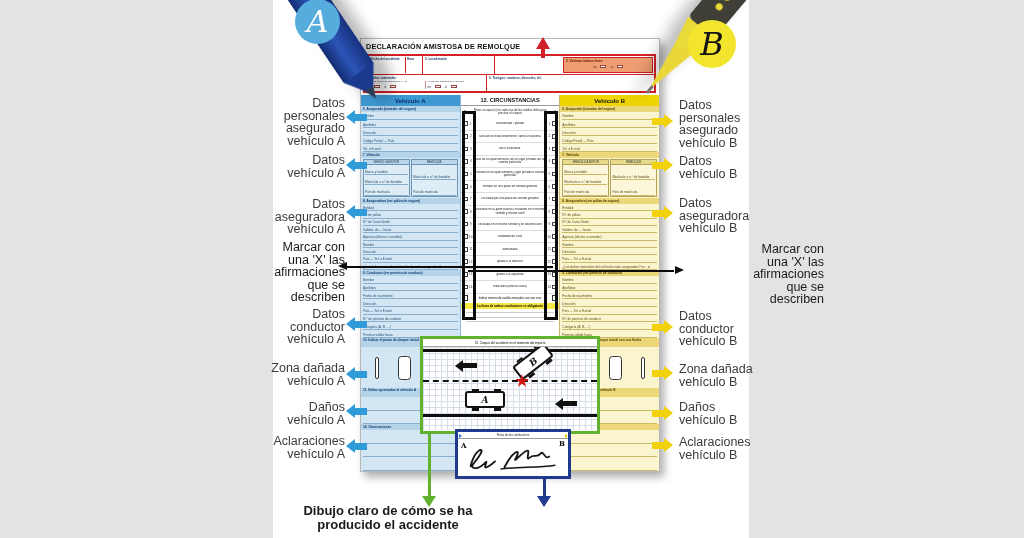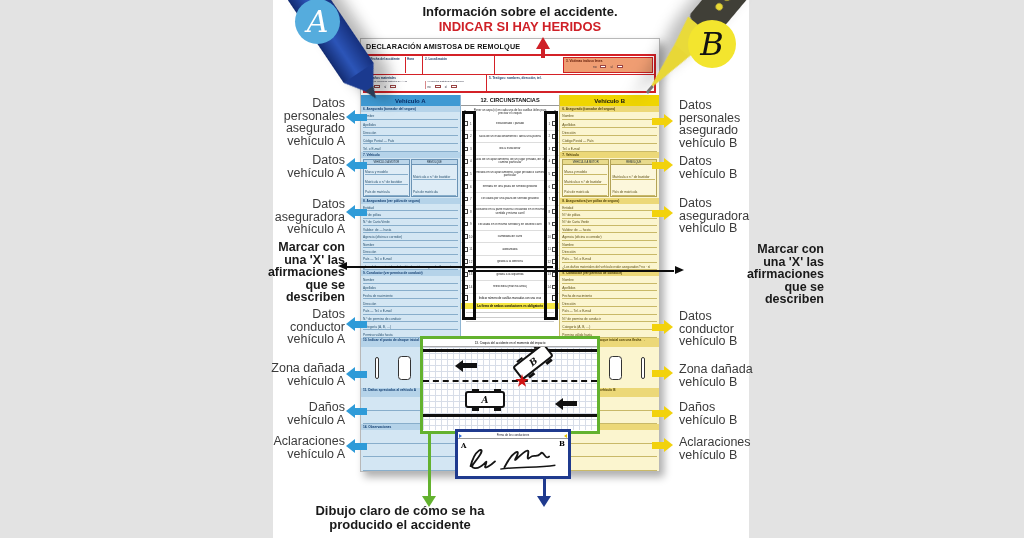--- a/index.html
+++ b/index.html
@@ -12,21 +12,21 @@
   .top-note .l1{font-weight:bold;font-size:13px;color:#1a1a1a;}
   .top-note .l2{font-weight:bold;font-size:13px;color:#cf2027;}
   .red-arrow{position:absolute;left:536px;top:37px;z-index:30;}
   .red-arrow .tri{width:0;height:0;border-left:7px solid transparent;border-right:7px solid transparent;border-bottom:12px solid #cf2027;}
   .red-arrow .stem{width:3.5px;height:9px;background:#cf2027;margin:0 auto;}
 
   
   .lbl{position:absolute;font-size:12.5px;line-height:12.5px;color:#3b3b3b;white-space:pre-line;z-index:25;}
   .lbl-l{left:200px;width:145px;text-align:right;}
   .lbl-r{left:679px;width:145px;text-align:left;}
-  .lbl.bold{font-weight:bold;color:#1a1a1a;text-align:right;}
+  .lbl.bold{font-weight:normal;color:#1a1a1a;text-align:right;}
   .fa-l{position:absolute;left:355px;width:12px;height:7px;background:#2f9bd8;z-index:15;}
   .fa-l::before{content:"";position:absolute;left:-9px;top:-4px;width:0;height:0;border-top:7.5px solid transparent;border-bottom:7.5px solid transparent;border-right:9px solid #2f9bd8;}
   .fa-r{position:absolute;left:652px;width:12px;height:7px;background:#f2d20c;z-index:15;}
   .fa-r::after{content:"";position:absolute;right:-9px;top:-4px;width:0;height:0;border-top:7.5px solid transparent;border-bottom:7.5px solid transparent;border-left:9px solid #f2d20c;}
   .ba-l{position:absolute;left:347px;top:265.5px;width:206px;height:2.6px;background:#0c0c0c;z-index:20;}
   .ba-l::before{content:"";position:absolute;left:-9.5px;top:-3.6px;border-top:4.9px solid transparent;border-bottom:4.9px solid transparent;border-right:9.5px solid #0c0c0c;width:0;height:0;}
   .ba-r{position:absolute;left:468px;top:269.5px;width:206px;height:2.6px;background:#0c0c0c;z-index:20;}
   .ba-r::after{content:"";position:absolute;right:-9.5px;top:-3.6px;border-top:4.9px solid transparent;border-bottom:4.9px solid transparent;border-left:9.5px solid #0c0c0c;width:0;height:0;}
 
   
@@ -113,21 +113,21 @@
   .sigA{position:absolute;left:3px;top:2px;font-weight:bold;font-size:7px;font-family:"DejaVu Serif",serif;}
   .sigB{position:absolute;right:3px;top:0;font-weight:bold;font-size:7px;font-family:"DejaVu Serif",serif;}
   .sigsvg{position:absolute;left:2px;top:2px;width:106px;height:33px;}
 
   
   .conn-g{position:absolute;left:428px;top:434px;width:3.2px;height:62px;background:#63b22f;z-index:12;}
   .conn-g::after{content:"";position:absolute;left:-5.6px;top:62px;width:0;height:0;border-left:7px solid transparent;border-right:7px solid transparent;border-top:11px solid #63b22f;}
   .conn-b{position:absolute;left:543px;top:479px;width:3.2px;height:17px;background:#1f3a8e;z-index:12;}
   .conn-b::after{content:"";position:absolute;left:-5.6px;top:17px;width:0;height:0;border-left:7px solid transparent;border-right:7px solid transparent;border-top:11px solid #1f3a8e;}
   .bn{position:absolute;font-weight:bold;font-size:13px;line-height:14px;color:#1a1a1a;white-space:pre-line;z-index:25;}
-  .bn-draw{left:300px;top:504px;width:200px;text-align:center;}
+  .bn-draw{left:288px;top:504px;width:200px;text-align:center;}
   .bn-sign{left:530px;top:504px;width:120px;text-align:left;}
 
   
   .pen-a{position:absolute;left:278px;top:-20px;width:36px;height:160px;transform:rotate(-34deg);transform-origin:50% 0;z-index:40;filter:drop-shadow(10px 14px 7px rgba(0,0,0,.28));}
   .pa-body{height:112px;width:36px;background:linear-gradient(90deg,#132c72 0%,#2c55b8 45%,#16307d 100%);border-radius:4px 4px 0 0;}
   .pa-cone{width:0;height:0;border-left:18px solid transparent;border-right:18px solid transparent;border-top:26px solid #1b3a8f;}
   .pa-nib{width:0;height:0;border-left:5px solid transparent;border-right:5px solid transparent;border-top:12px solid #2a3b55;margin:-7px auto 0;}
   .pen-b{position:absolute;left:724px;top:-20px;width:34px;height:150px;transform:rotate(40deg);transform-origin:50% 0;z-index:40;filter:drop-shadow(-8px 12px 7px rgba(0,0,0,.25));}
   .pb-top{height:62px;width:34px;background:#403f37;border-radius:5px;display:flex;flex-direction:column;align-items:center;padding-top:9px;gap:5px;}
   .pb-oval{width:9px;height:17px;background:#e9d935;border-radius:50%;}
@@ -138,24 +138,20 @@
   .badge{position:absolute;border-radius:50%;display:flex;align-items:center;justify-content:center;font-family:"DejaVu Serif",serif;font-style:italic;z-index:41;}
   .badge-a{left:295px;top:-1px;width:45px;height:45px;background:#55acdd;color:#fff;font-size:30px;}
   .badge-b{left:688px;top:20px;width:48px;height:48px;background:#f3e52e;color:#111;font-size:32px;}
 </style>
 </head>
 <body>
 
 <div class="canvas">
   <div class="panel"></div>
 
-  <div class="top-note">
-    <div class="l1">Información sobre el accidente.</div>
-    <div class="l2">INDICAR SI HAY HERIDOS</div>
-  </div>
   <div class="red-arrow">
     <div class="tri"></div>
     <div class="stem"></div>
   </div>
 
   <div class="form">
     <div class="form-title">DECLARACIÓN AMISTOSA DE REMOLQUE</div>
 
     <div class="hdr-box">
       <div class="hrow" style="height:19px;">

